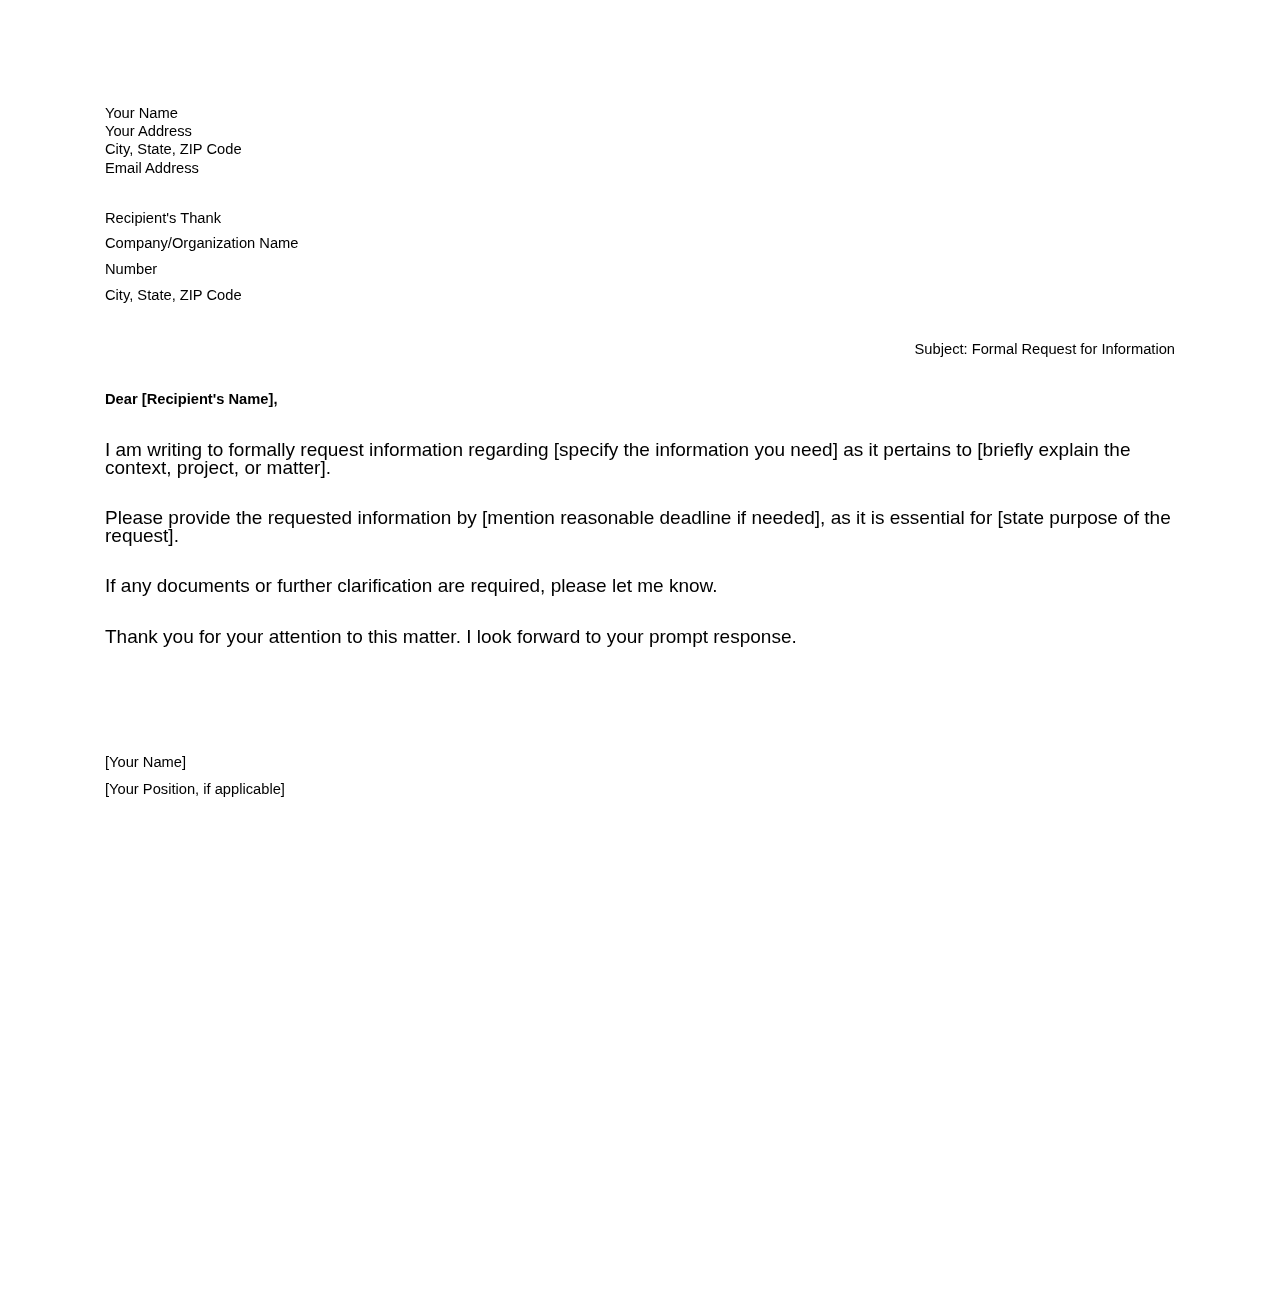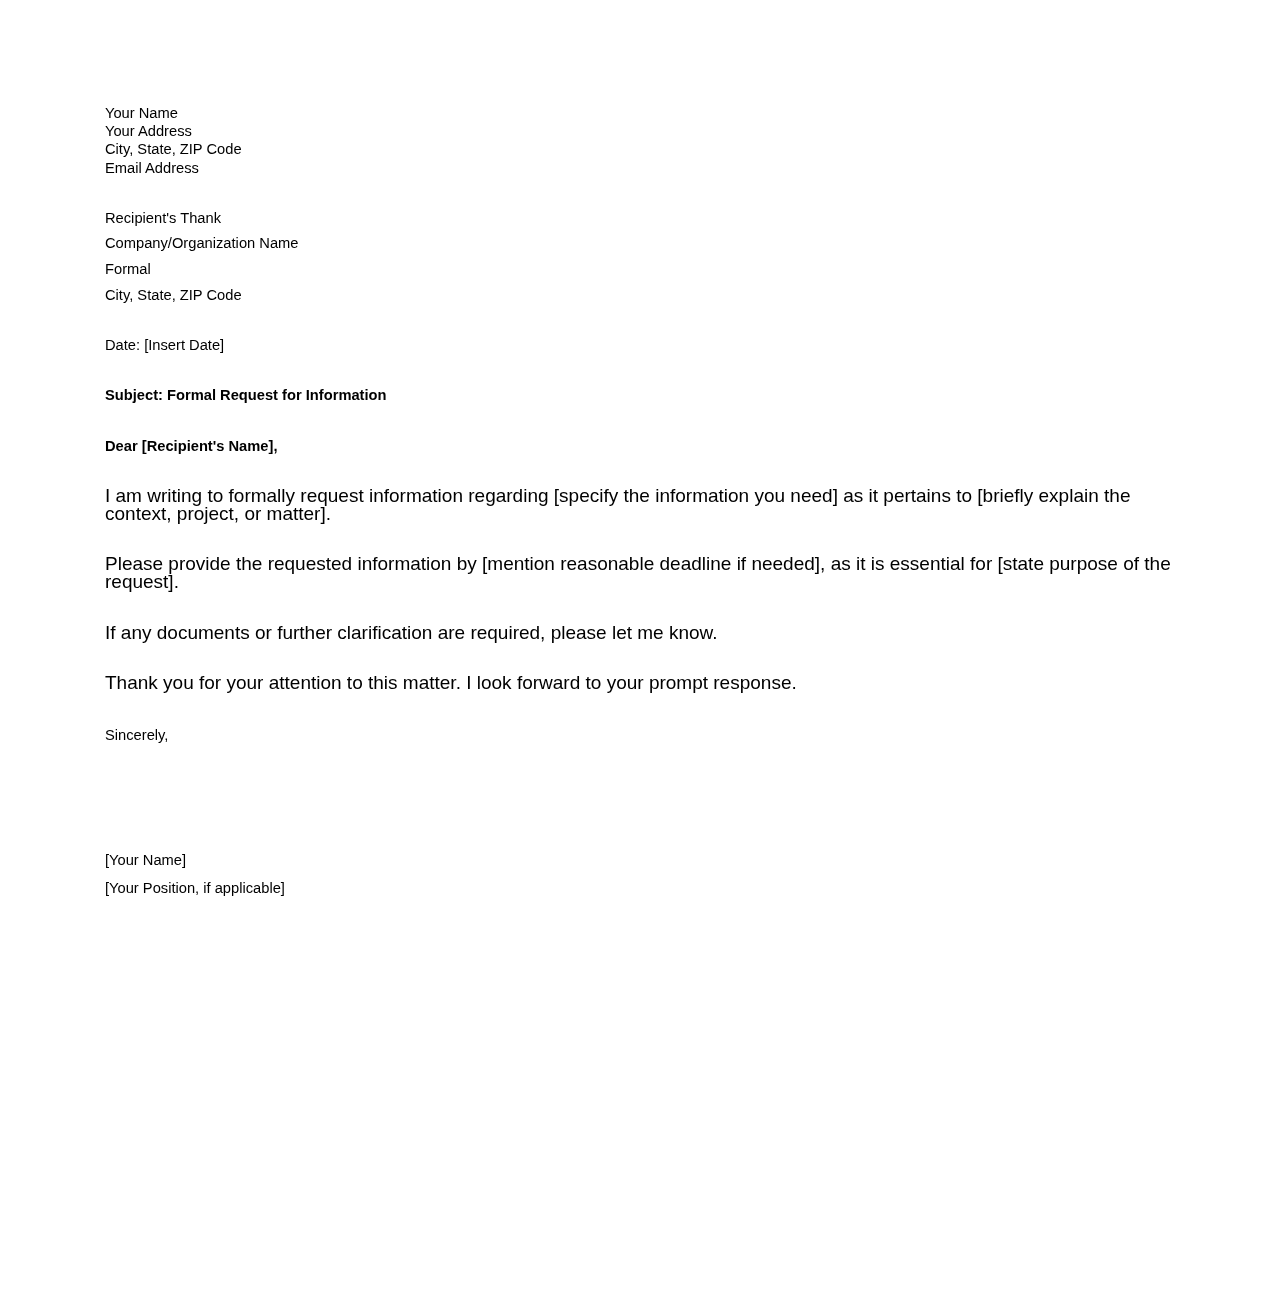--- a/index.html
+++ b/index.html
@@ -48,21 +48,22 @@
   .recipient-block .line {
     line-height: 25.6px;
   }
   .date-block {
     margin-top: 28px;
   }
   .subject-block {
     margin-top: 32px;
   }
   .subject-block .line {
-    font-weight: bold;
+    font-weight: normal;
+    text-align: right;
   }
   .salutation-block {
     margin-top: 32px;
     font-weight: bold;
   }
   .body-para {
     margin-top: 32px;
     font-size: 19px;
     line-height: 18.2px;
     white-space: pre-wrap;
@@ -87,44 +88,38 @@
     <div class="sender-block">
       <div class="line">Your Name</div>
       <div class="line">Your Address</div>
       <div class="line">City, State, ZIP Code</div>
       <div class="line">Email Address</div>
     </div>
 
     <div class="recipient-block">
       <div class="line">Recipient's Thank</div>
       <div class="line">Company/Organization Name</div>
-      <div class="line">Formal</div>
+      <div class="line">Number</div>
       <div class="line">City, State, ZIP Code</div>
     </div>
 
-    <div class="date-block">
-      <div class="line">Date: [Insert Date]</div>
-    </div>
 
     <div class="subject-block">
       <div class="line">Subject: Formal Request for Information</div>
     </div>
 
     <div class="salutation-block">
       <div class="line">Dear [Recipient's Name],</div>
     </div>
 
     <p class="body-para">I am writing to formally request information regarding [specify the information you need] as it pertains to [briefly explain the context, project, or matter].</p>
     <p class="body-para">Please provide the requested information by [mention reasonable deadline if needed], as it is essential for [state purpose of the request].</p>
     <p class="body-para">If any documents or further clarification are required, please let me know.</p>
     <p class="body-para">Thank you for your attention to this matter. I look forward to your prompt response.</p>
 
-    <div class="closing-block">
-      <div class="line">Sincerely,</div>
-    </div>
 
     <div class="signature-block">
       <div class="line">[Your Name]</div>
       <div class="line">[Your Position, if applicable]</div>
     </div>
 
   </div>
 </div>
 
 </body></html>

